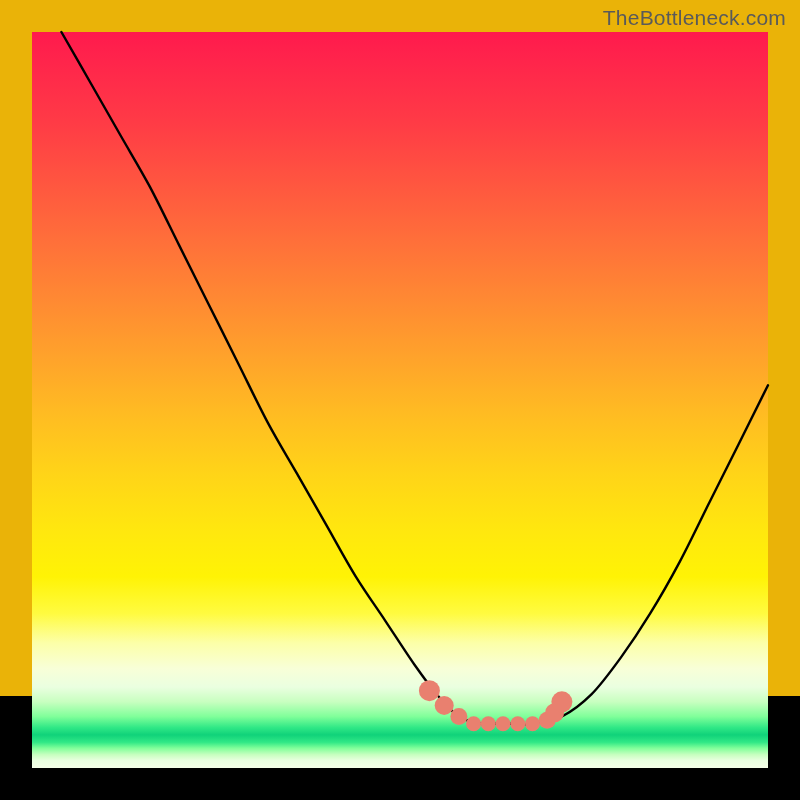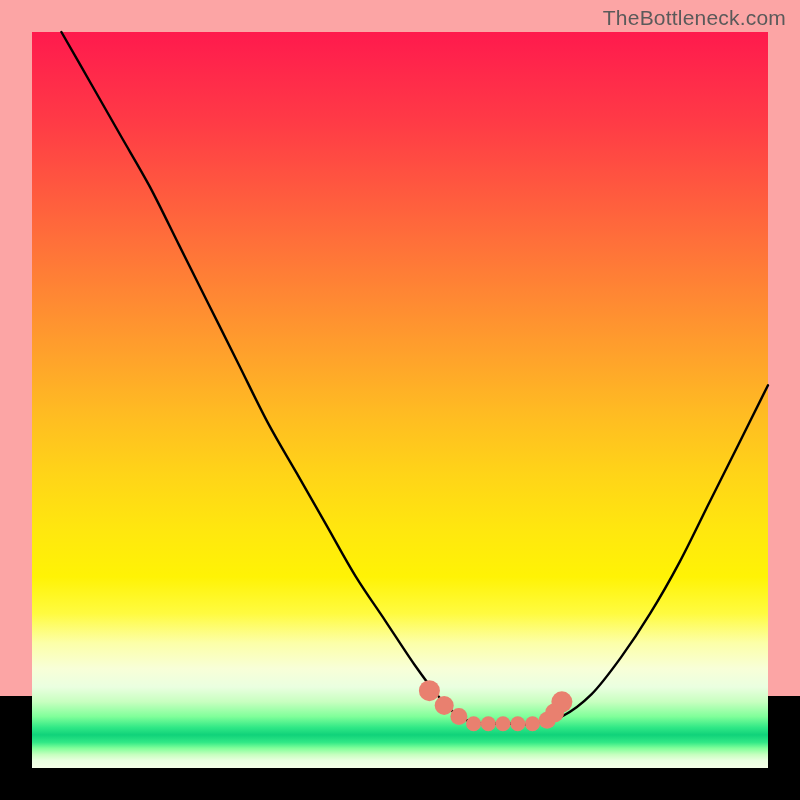--- a/index.html
+++ b/index.html
@@ -10,21 +10,21 @@
     background: #000;
     overflow: hidden;
     font-family: Arial, Helvetica, sans-serif;
   }
   .frame {
     position: absolute;
     top: 0;
     left: 0;
     width: 800px;
     height: 696px;
-    background: #fca5a5;
+    background: #eab308;
   }
   .plot-area {
     position: absolute;
     top: 32px;
     left: 32px;
     width: 736px;
     height: 736px;
     
     background: linear-gradient(to bottom,
       #ff1a4d 0%,

